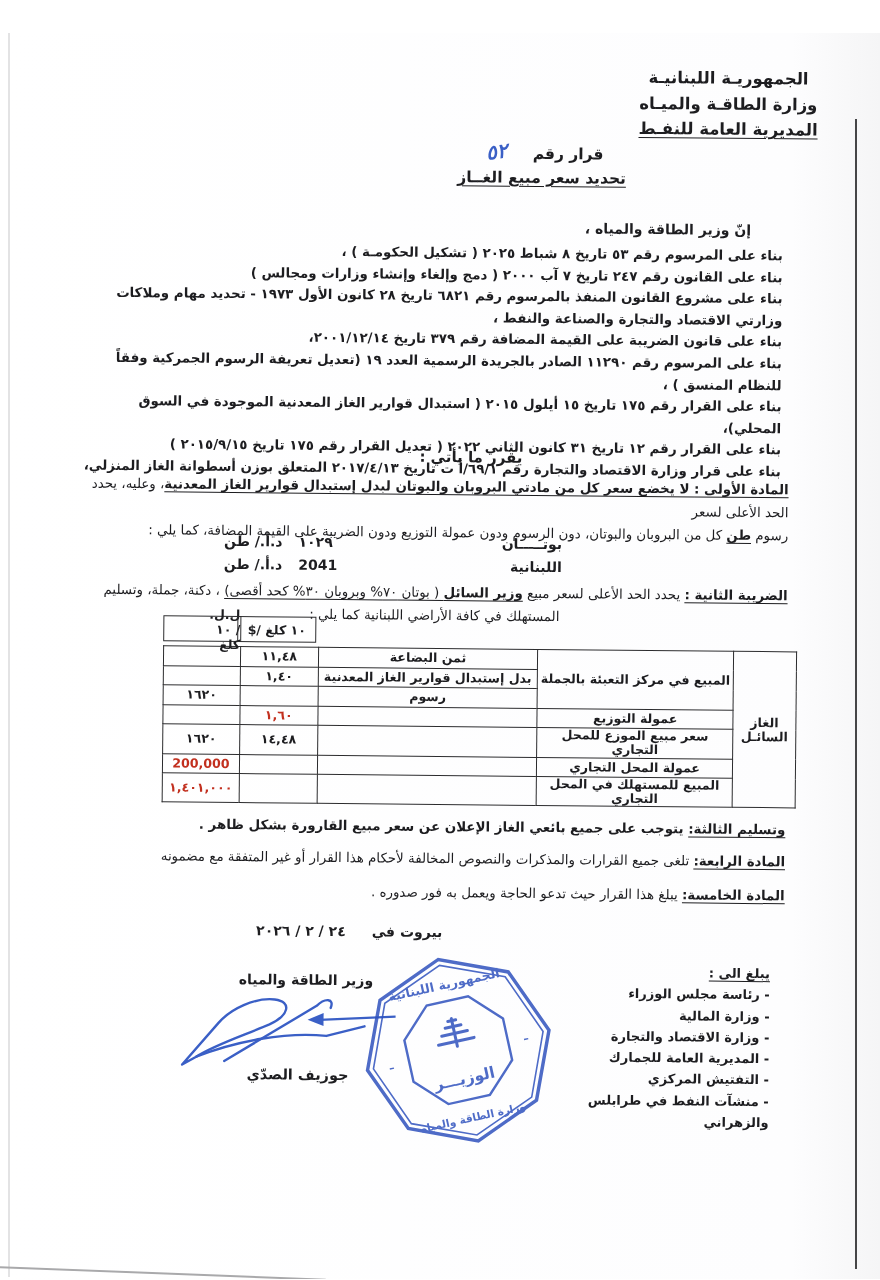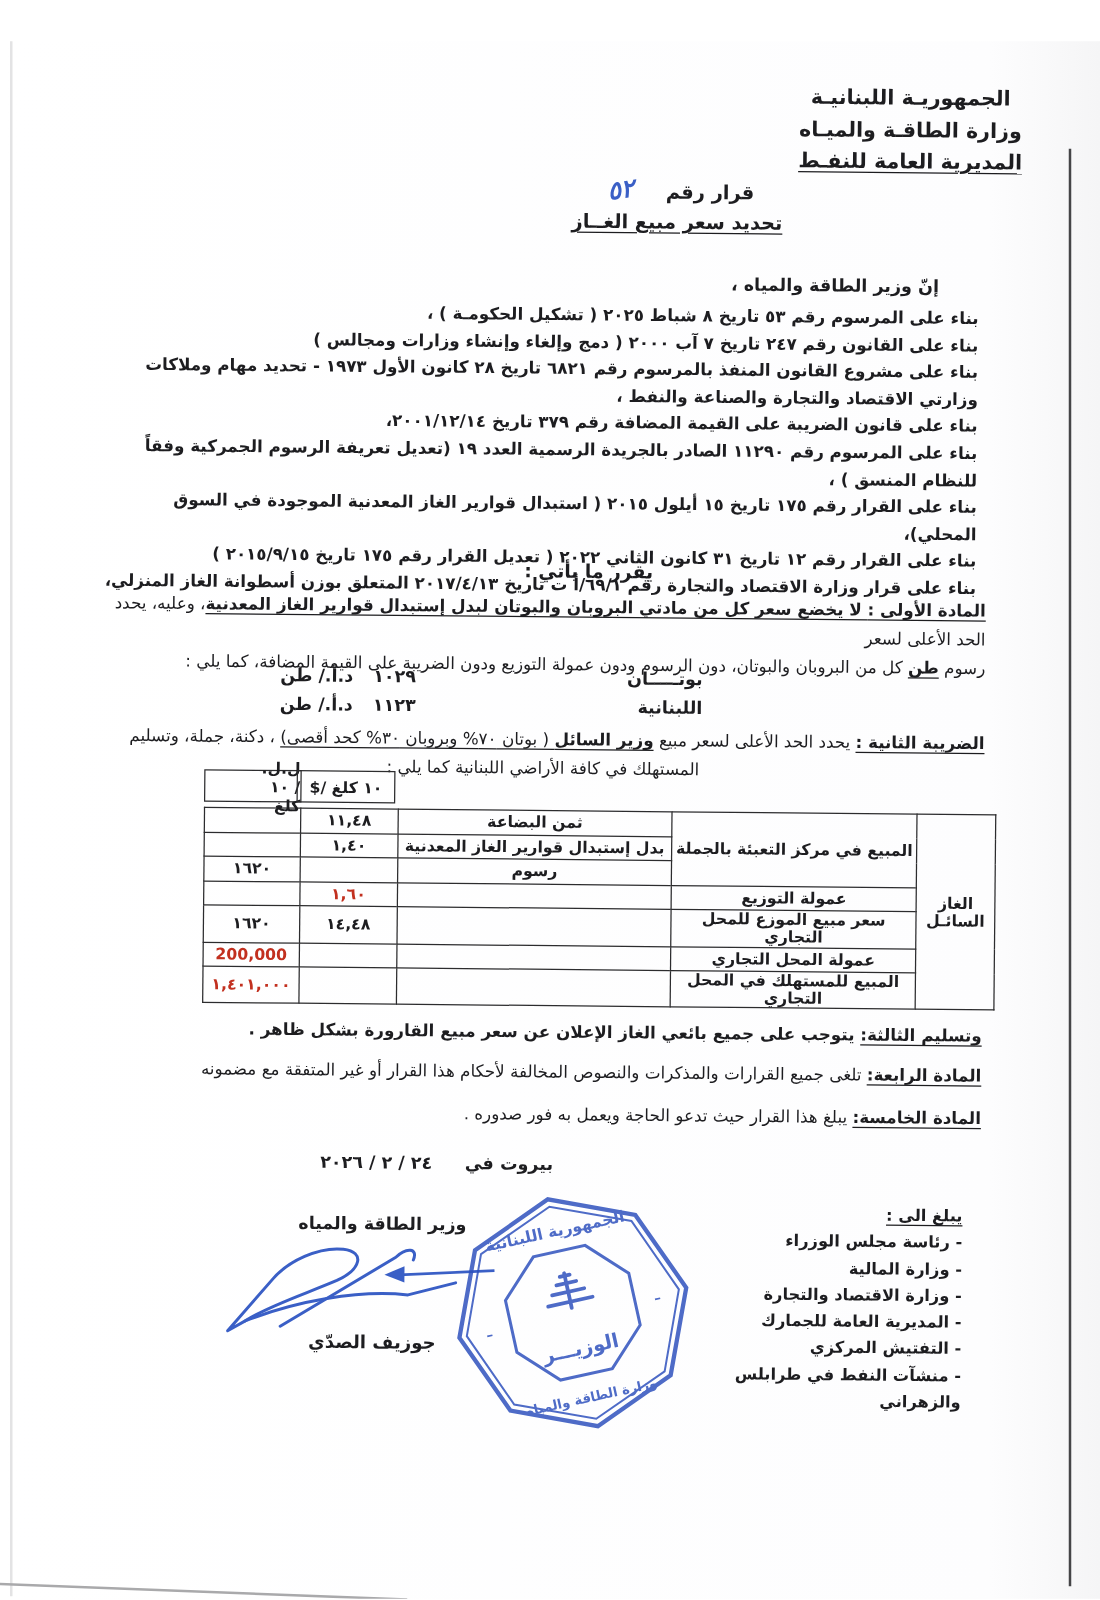--- a/index.html
+++ b/index.html
@@ -119,21 +119,21 @@
       <div class="prow">
         <span>بوتـــــان</span>
         <span class="pval">
           <span>١٠٢٩</span>
           <span>د.أ./ طن</span>
         </span>
       </div>
       <div class="prow">
         <span>اللبنانية</span>
         <span class="pval">
-          <span>١١٢٣</span>
+          <span>2041</span>
           <span>د.أ./ طن</span>
         </span>
       </div>
     </div>
 
     <div class="a art art2 rtl">
       <span class="b u">الضريبة الثانية :</span><span> يحدد الحد الأعلى لسعر مبيع </span><span class="b u">وزير السائل</span><span class="u"> ( بوتان ٧٠% وبروبان ٣٠% كحد أقصى)</span><span> ، دكنة، جملة، وتسليم</span>
       <div class="cont">المستهلك في كافة الأراضي اللبنانية كما يلي :</div>
     </div>
 

